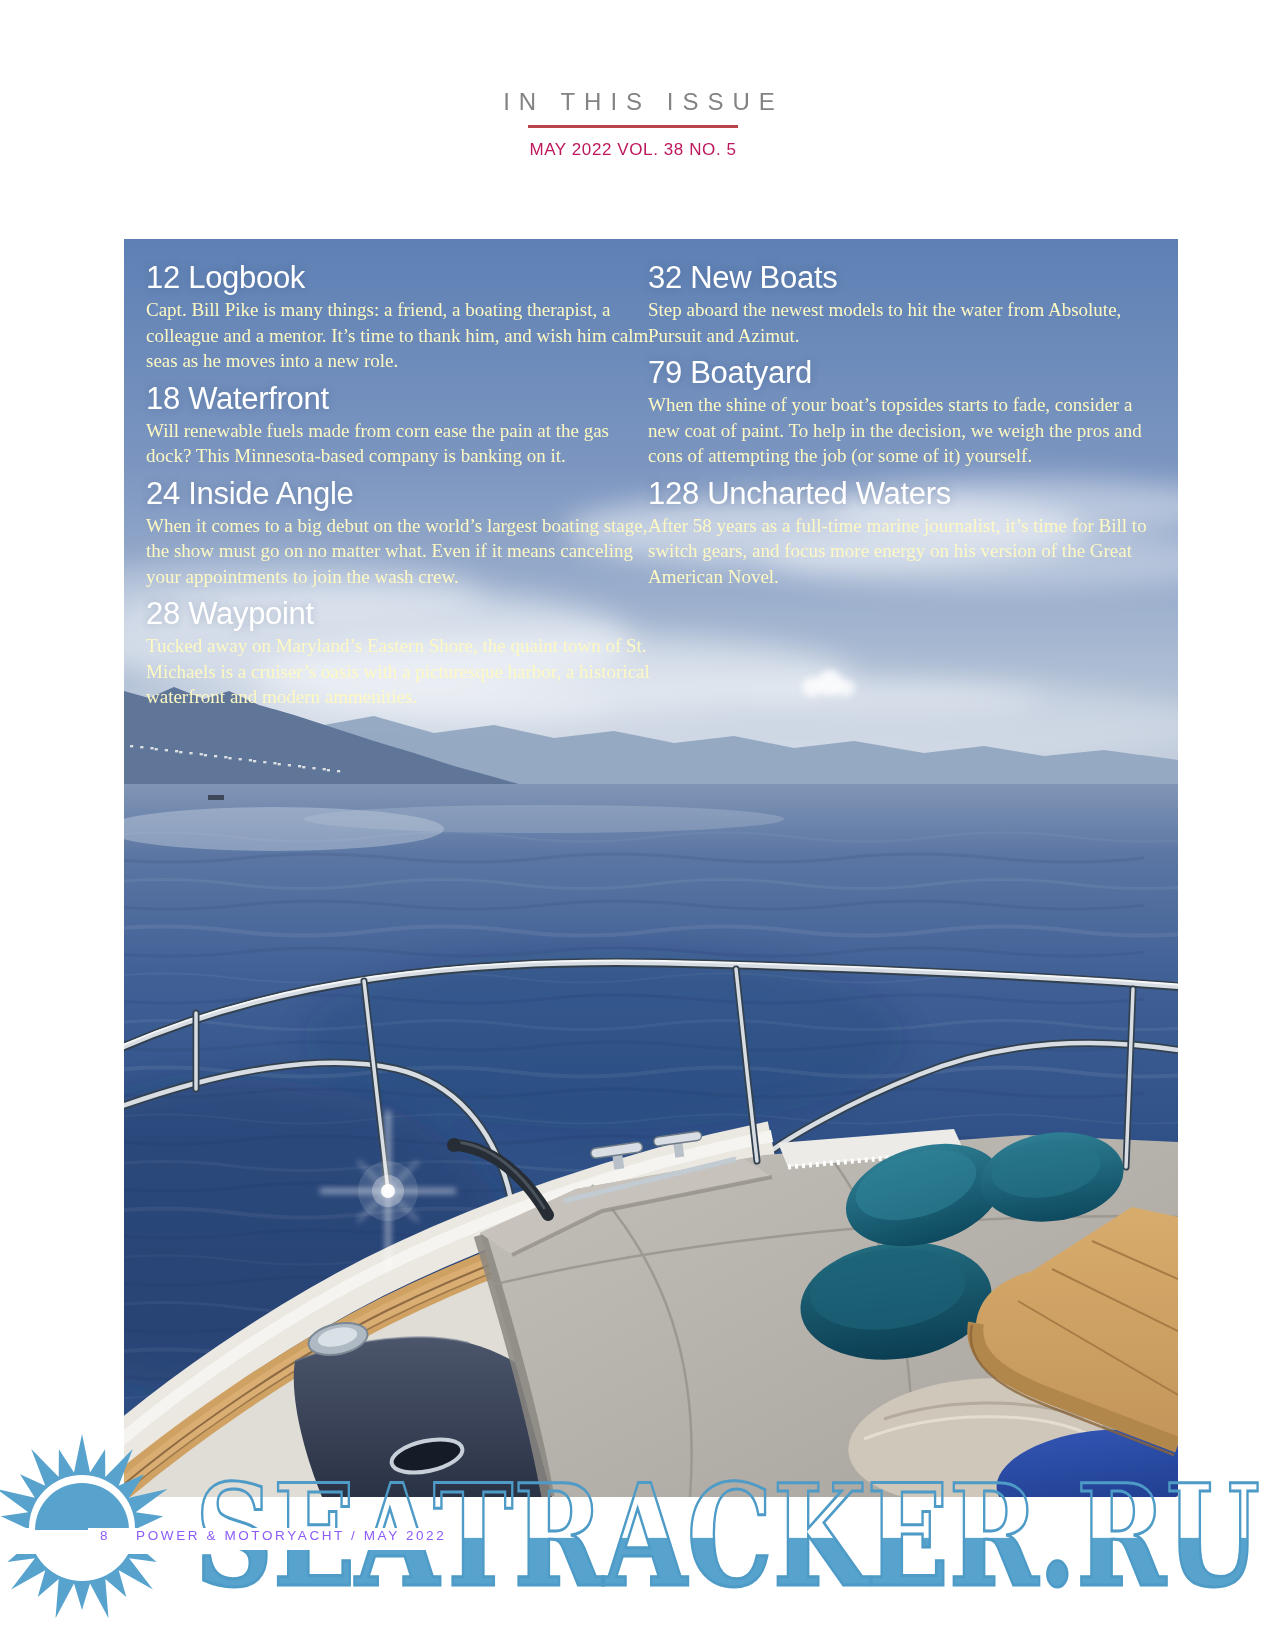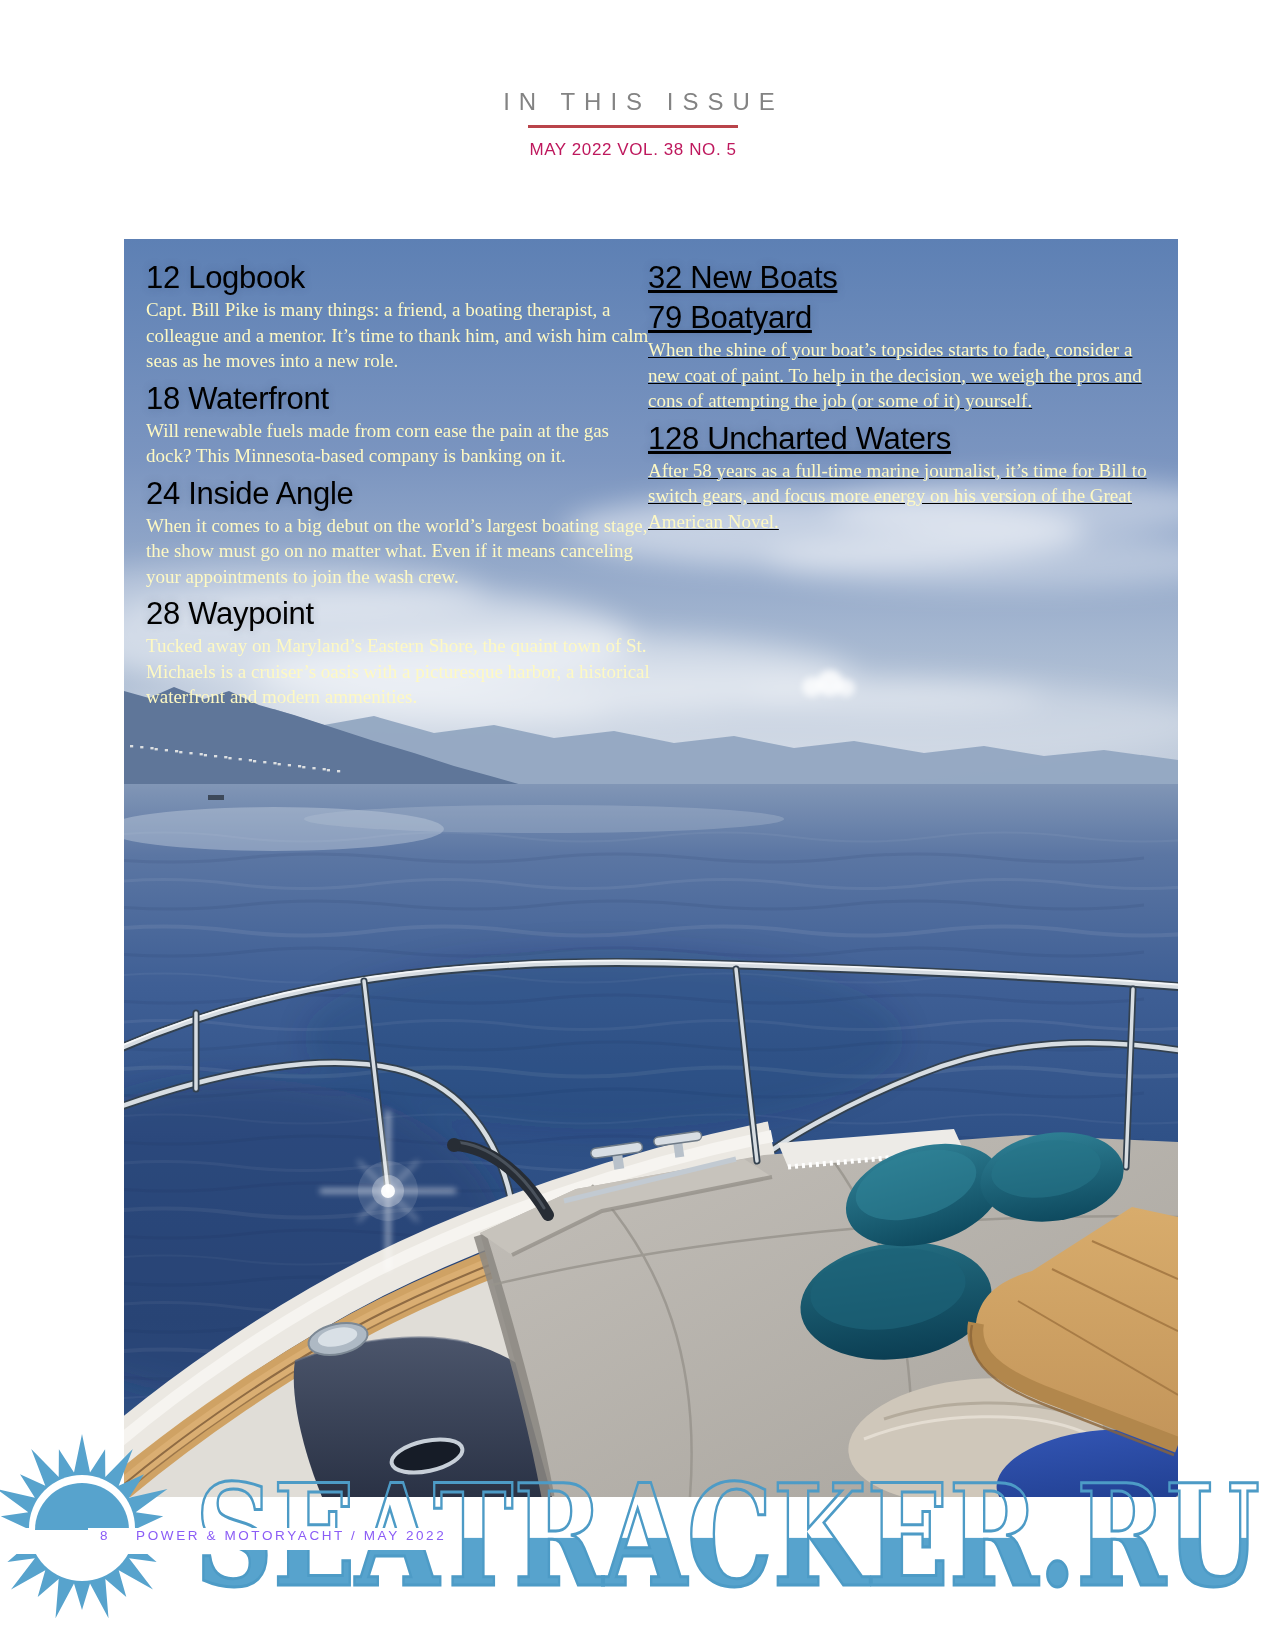--- a/index.html
+++ b/index.html
@@ -15,24 +15,24 @@
              font-weight:500;}
 
   
   .photo{position:absolute;left:124px;top:239px;width:1054px;height:1258px;
          overflow:hidden;background:#5d80b4;}
   .photo svg.scene{position:absolute;left:0;top:0;}
 
   
   .col{position:absolute;top:24px;}
   .col-left{left:22px;width:505px;}
-  .col-right{left:524px;width:500px;text-decoration:underline;}
+  .col-right{left:524px;width:500px;}
   .entry{margin-bottom:10px;}
   .entry h2{margin:0 0 4px 0;font-size:31px;line-height:30px;font-weight:400;
-            letter-spacing:-.3px;color:#000000;
+            letter-spacing:-.3px;color:#ffffff;
             text-shadow:0 0 8px rgba(30,55,95,.25);}
   .entry p{margin:0;font-family:"Liberation Serif",serif;font-size:19px;
            line-height:25.5px;color:#fef9c3;}
 
   
   .footer{position:absolute;left:100px;top:1528px;z-index:7;font-size:13.5px;
           letter-spacing:2.6px;color:#8b5cf6;}
   .footer .pgnum{margin-right:26px;}
 
   
@@ -319,20 +319,21 @@
     </div>
     <div class="entry">
       <h2>28 Waypoint</h2>
       <p>Tucked away on Maryland’s Eastern Shore, the quaint town of St. Michaels is a cruiser’s oasis with a picturesque harbor, a historical waterfront and modern ammenities.</p>
     </div>
   </div>
 
   <div class="col col-right">
     <div class="entry">
       <h2>32 New Boats</h2>
+      <p>Step aboard the newest models to hit the water from Absolute, Pursuit and Azimut.</p>
     </div>
     <div class="entry">
       <h2>79 Boatyard</h2>
       <p>When the shine of your boat’s topsides starts to fade, consider a new coat of paint. To help in the decision, we weigh the pros and cons of attempting the job (or some of it) yourself.</p>
     </div>
     <div class="entry">
       <h2>128 Uncharted Waters</h2>
       <p>After 58 years as a full-time marine journalist, it’s time for Bill to switch gears, and focus more energy on his version of the Great American Novel.</p>
     </div>
   </div>

